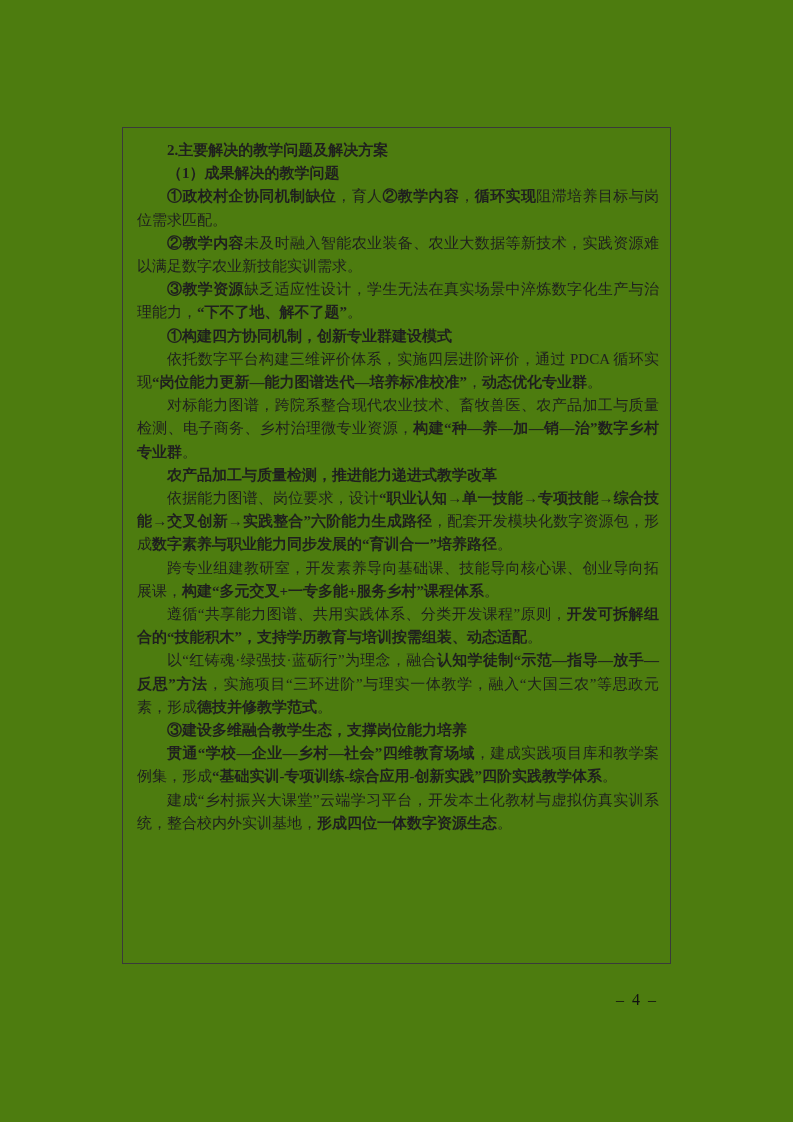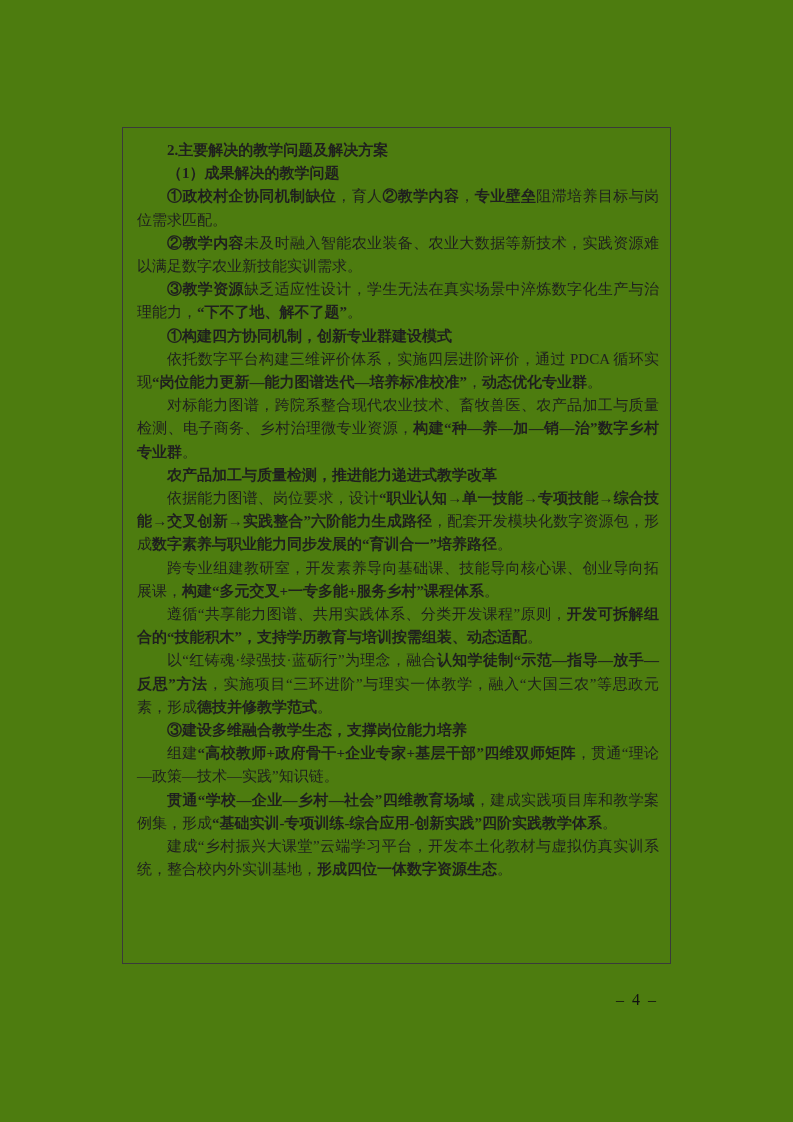--- a/index.html
+++ b/index.html
@@ -57,33 +57,32 @@
 </style>
 </head>
 <body>
 
 <div class="page">
 
   <div class="doc-box">
     <div class="doc-content" id="doc-content">
         <p class="heading"><span class="b">2.主要解决的教学问题及解决方案</span></p>
         <p class="heading"><span class="b">（1）成果解决的教学问题</span></p>
-        <p><span class="b">①政校村企协同机制缺位</span><span>，育人</span><span class="b">②教学内容</span><span>，</span><span class="b">专业壁垒</span><span>阻滞培养目标与岗位需求匹配。</span></p>
+        <p><span class="b">①政校村企协同机制缺位</span><span>，育人</span><span class="b">②教学内容</span><span>，</span><span class="b">循环实现</span><span>阻滞培养目标与岗位需求匹配。</span></p>
         <p><span class="b">②教学内容</span><span>未及时融入智能农业装备、农业大数据等新技术，实践资源难以满足数字农业新技能实训需求。</span></p>
         <p><span class="b">③教学资源</span><span>缺乏适应性设计，学生无法在真实场景中淬炼数字化生产与治理能力，</span><span class="b">“下不了地、解不了题”</span><span>。</span></p>
         <p class="heading"><span class="b">①构建四方协同机制，创新专业群建设模式</span></p>
         <p><span>依托数字平台构建三维评价体系，实施四层进阶评价，通过 PDCA 循环实现</span><span class="b">“岗位能力更新—能力图谱迭代—培养标准校准”</span><span>，</span><span class="b">动态优化专业群</span><span>。</span></p>
         <p><span>对标能力图谱，跨院系整合现代农业技术、畜牧兽医、农产品加工与质量检测、电子商务、乡村治理微专业资源，</span><span class="b">构建“种—养—加—销—治”数字乡村专业群</span><span>。</span></p>
         <p class="heading"><span class="b">农产品加工与质量检测，推进能力递进式教学改革</span></p>
         <p><span>依据能力图谱、岗位要求，设计</span><span class="b">“职业认知→单一技能→专项技能→综合技能→交叉创新→实践整合”六阶能力生成路径</span><span>，配套开发模块化数字资源包，形成</span><span class="b">数字素养与职业能力同步发展的“育训合一”培养路径</span><span>。</span></p>
         <p><span>跨专业组建教研室，开发素养导向基础课、技能导向核心课、创业导向拓展课，</span><span class="b">构建“多元交叉+一专多能+服务乡村”课程体系</span><span>。</span></p>
         <p><span>遵循“共享能力图谱、共用实践体系、分类开发课程”原则，</span><span class="b">开发可拆解组合的“技能积木”，支持学历教育与培训按需组装、动态适配</span><span>。</span></p>
         <p><span>以“红铸魂·绿强技·蓝砺行”为理念，融合</span><span class="b">认知学徒制“示范—指导—放手—反思”方法</span><span>，实施项目“三环进阶”与理实一体教学，融入“大国三农”等思政元素，形成</span><span class="b">德技并修教学范式</span><span>。</span></p>
         <p class="heading"><span class="b">③建设多维融合教学生态，支撑岗位能力培养</span></p>
-        <p><span>组建</span><span class="b">“高校教师+政府骨干+企业专家+基层干部”四维双师矩阵</span><span>，贯通“理论—政策—技术—实践”知识链。</span></p>
         <p><span class="b">贯通“学校—企业—乡村—社会”四维教育场域</span><span>，建成实践项目库和教学案例集，形成</span><span class="b">“基础实训-专项训练-综合应用-创新实践”四阶实践教学体系</span><span>。</span></p>
         <p><span>建成“乡村振兴大课堂”云端学习平台，开发本土化教材与虚拟仿真实训系统，整合校内外实训基地，</span><span class="b">形成四位一体数字资源生态</span><span>。</span></p>
       </div>
   </div>
 
   <div class="page-number">– 4 –</div>
 
 </div>
 
 </body></html>

